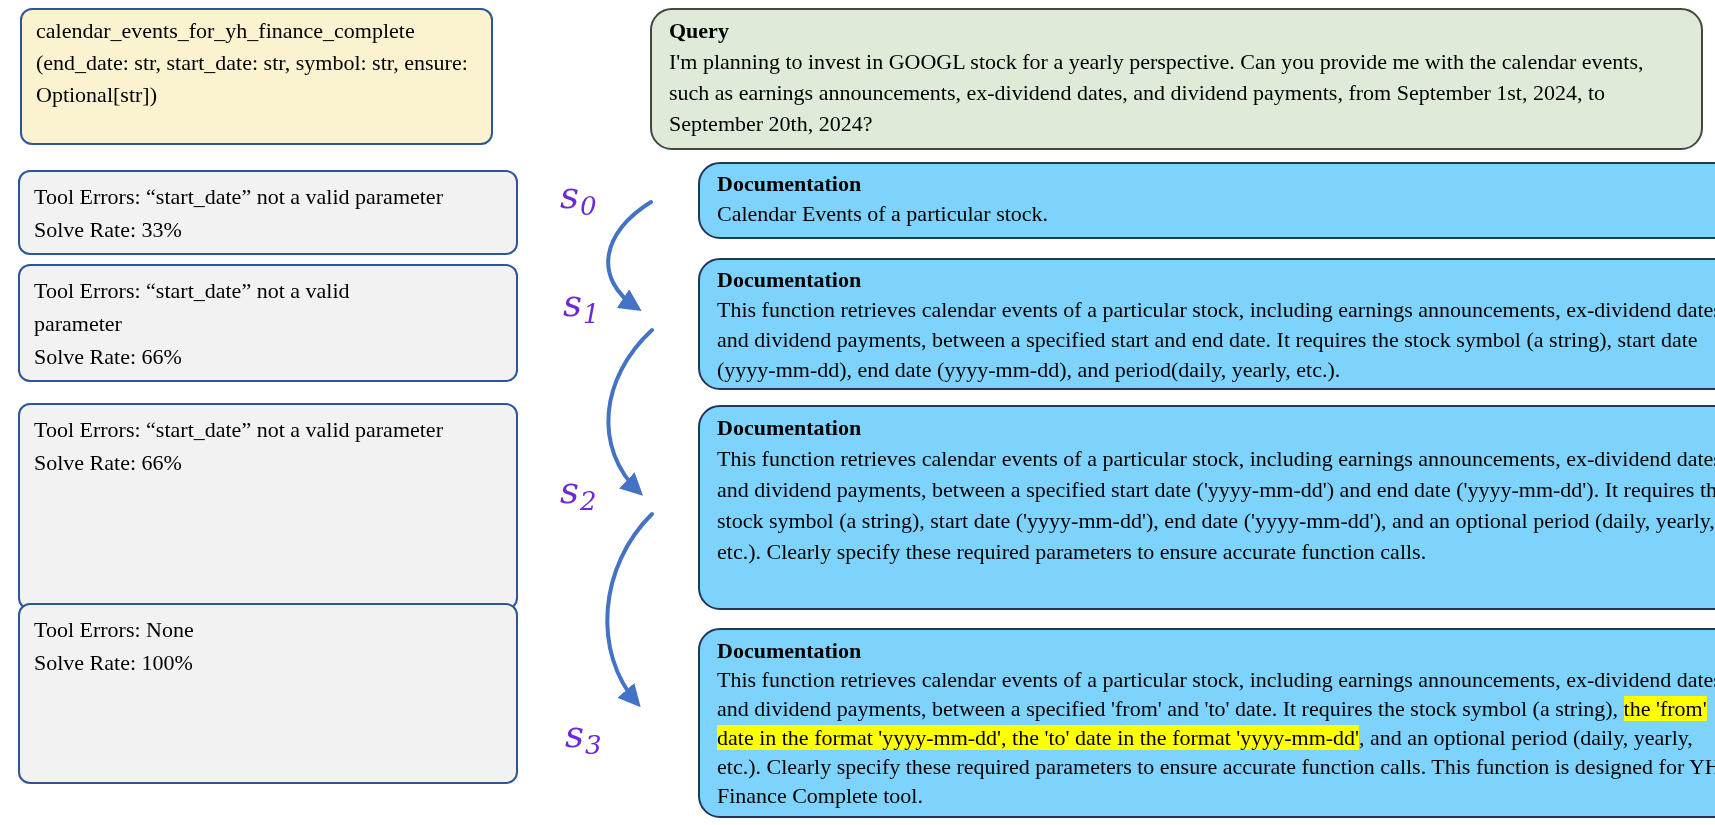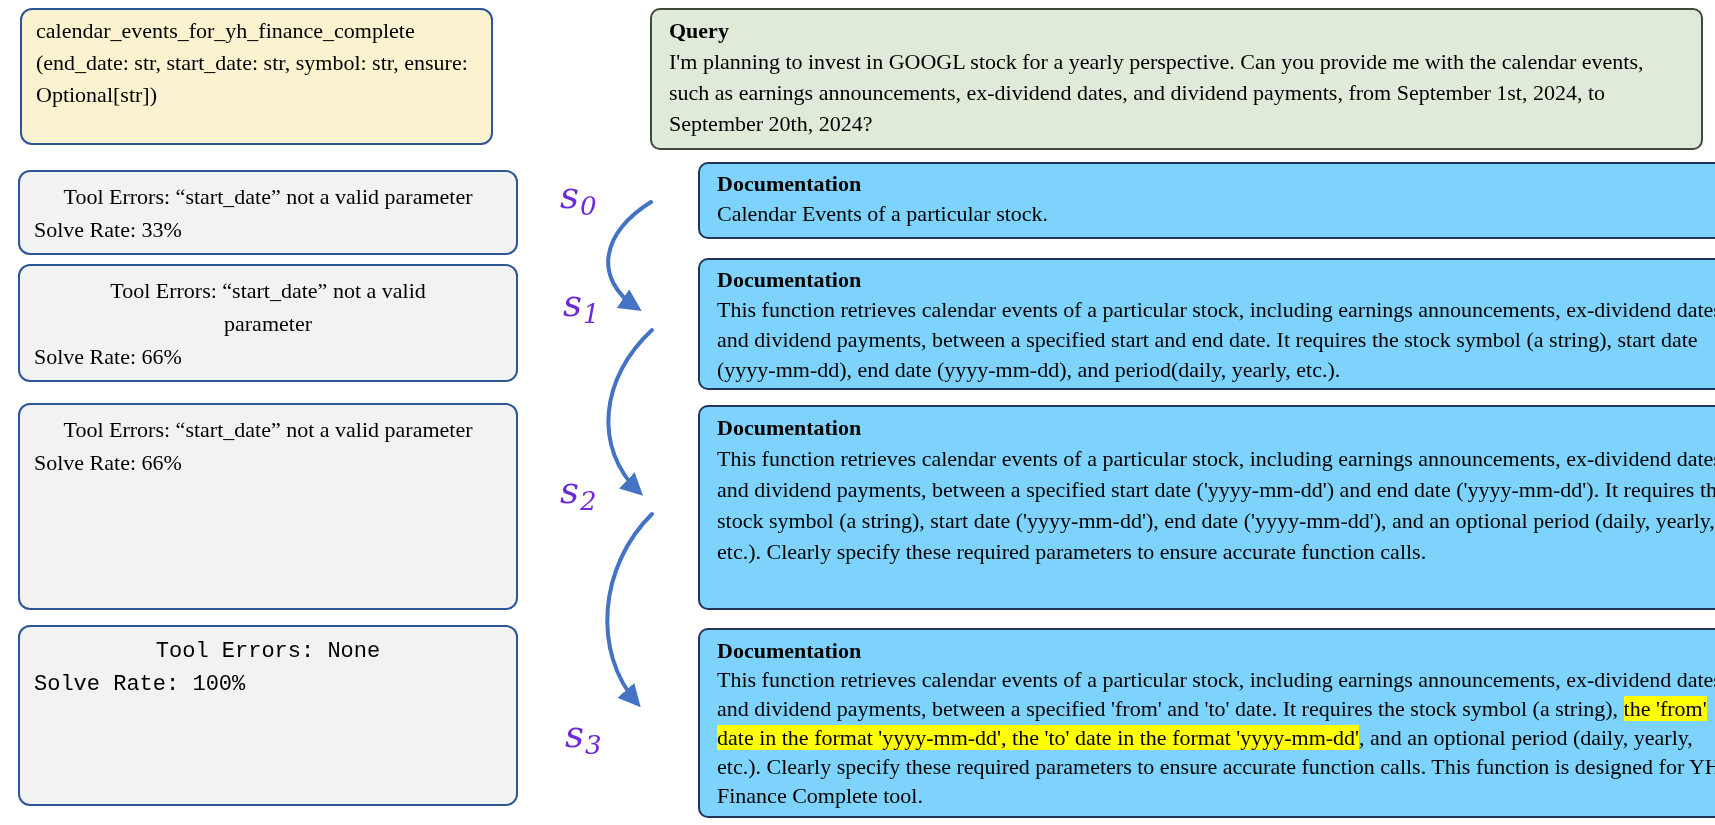--- a/index.html
+++ b/index.html
@@ -15,25 +15,25 @@
     border-radius:12px;padding:8px 14px;font-size:22px;line-height:33px;
   }
   .sig-box{
     left:20px;top:8px;width:473px;height:137px;background:#FBF2D0;
     border:2.5px solid #2E5597;border-radius:12px;padding:5px 14px;
     font-size:22px;line-height:32px;overflow-wrap:anywhere;
   }
   .err0{top:170px;height:85px;}
   .err1{top:264px;height:118px;}
   .err2{top:403px;height:207px;}
-  .err3{top:625px;height:181px;font-family:Liberation Mono, monospace;}
-  .prewrap{white-space:pre-line;text-align:center;}
+  .err3{top:603px;height:181px;}
+  .prewrap{white-space:pre-line;}
   
   .right-box{
-    left:650px;width:1053px;border-radius:10px;padding:5px 17px;
+    left:650px;width:1053px;border-radius:22px;padding:5px 17px;
     font-size:22px;line-height:30px;
   }
   .query-box{top:8px;height:142px;background:#DFEBD8;border:2.5px solid #41493F;line-height:31px;}
   .doc-box{background:#7dd3fc;border:2.5px solid #24355B;margin-left:48px;}
   .doc0{top:162px;height:77px;}
   .doc1{top:258px;height:132px;}
   .doc2{top:405px;height:205px;line-height:31px;}
   .doc3{top:628px;height:190px;line-height:29px;padding-top:6px;}
   .box-title{font-weight:bold;}
   .hl{background:#FFFF00;}

